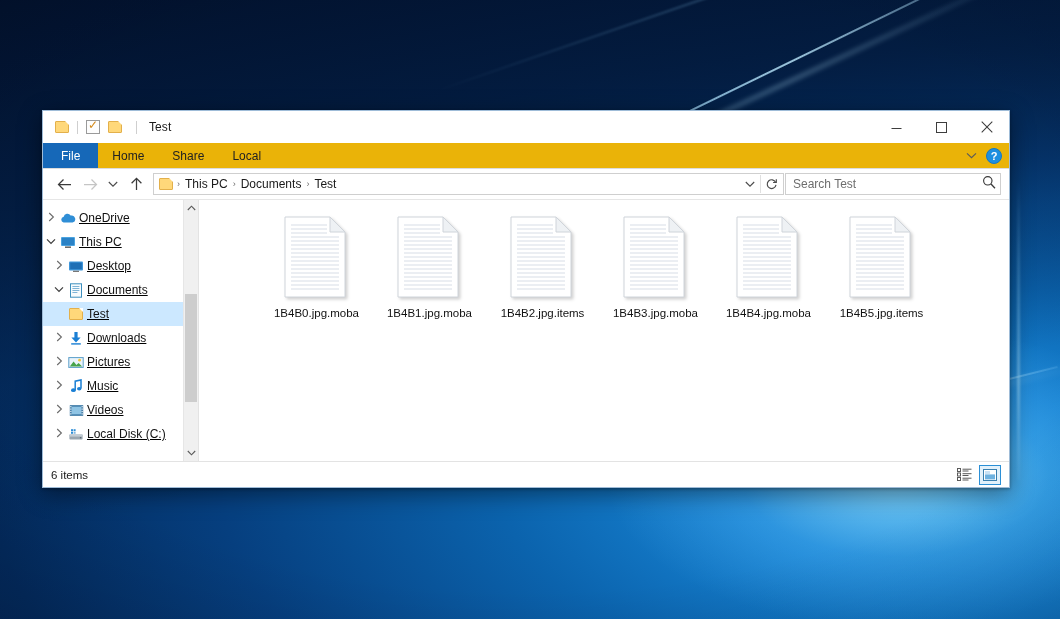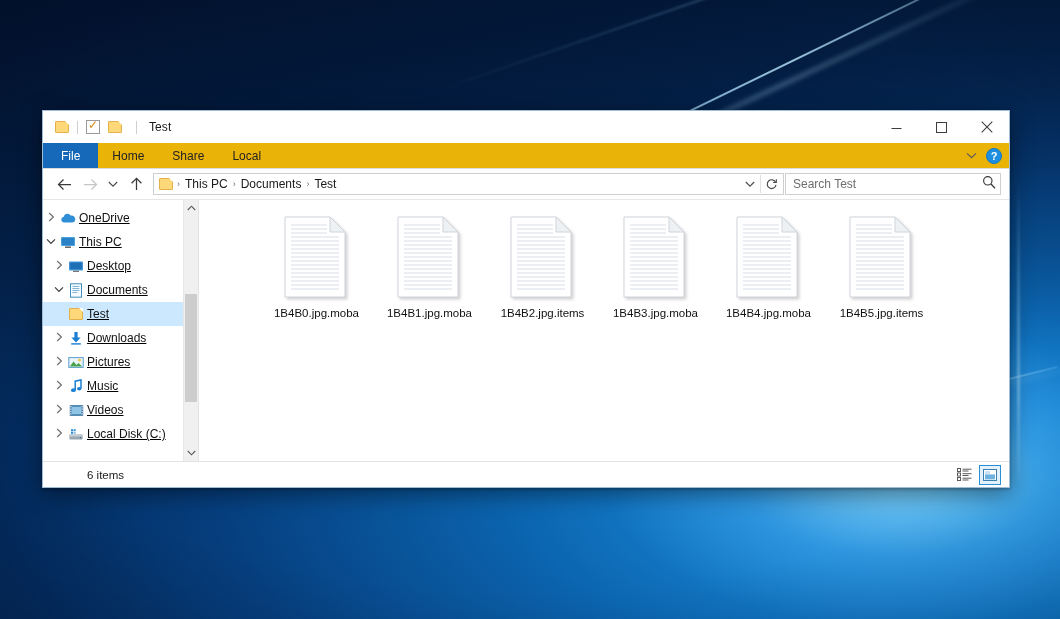--- a/index.html
+++ b/index.html
@@ -178,21 +178,21 @@
   .fname {
     margin-top: 8px; font-size: 11.5px; color: #111; text-align: center; line-height: 14px;
     white-space: nowrap;
   }
 
   
   .statusbar {
     height: 26px; flex: 0 0 26px; border-top: 1px solid #e3e3e3;
     display: flex; align-items: center; padding: 0 8px; background: #ffffff;
   }
-  .status-text { font-size: 11.5px; color: #1a1a1a; margin-left: 36px; }
+  .status-text { font-size: 11.5px; color: #1a1a1a; }
   .viewbtns { margin-left: auto; display: flex; align-items: center; gap: 4px; }
   .viewbtn {
     width: 22px; height: 20px; display: flex; align-items: center; justify-content: center;
   }
   .viewbtn.active { border: 1px solid #2b8fd6; background: #e2f1fb; }
   .viewbtn svg { display: block; }
 </style>
 </head>
 <body>
 

